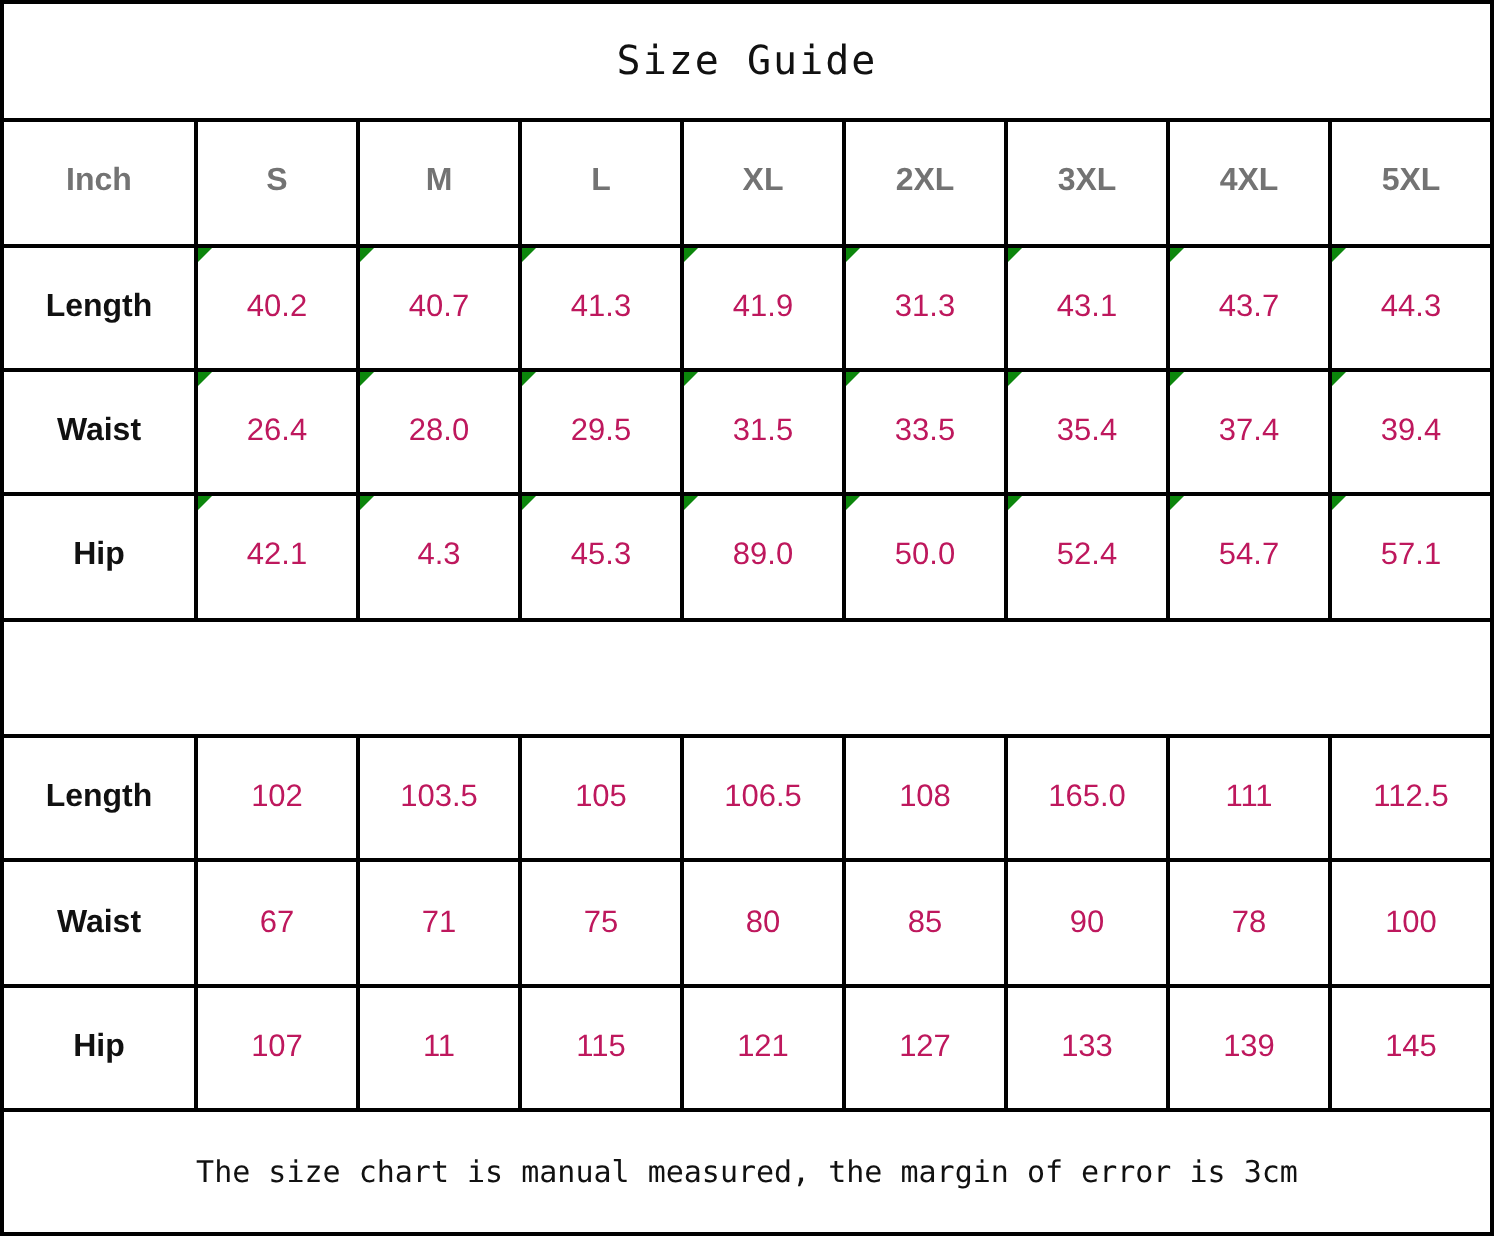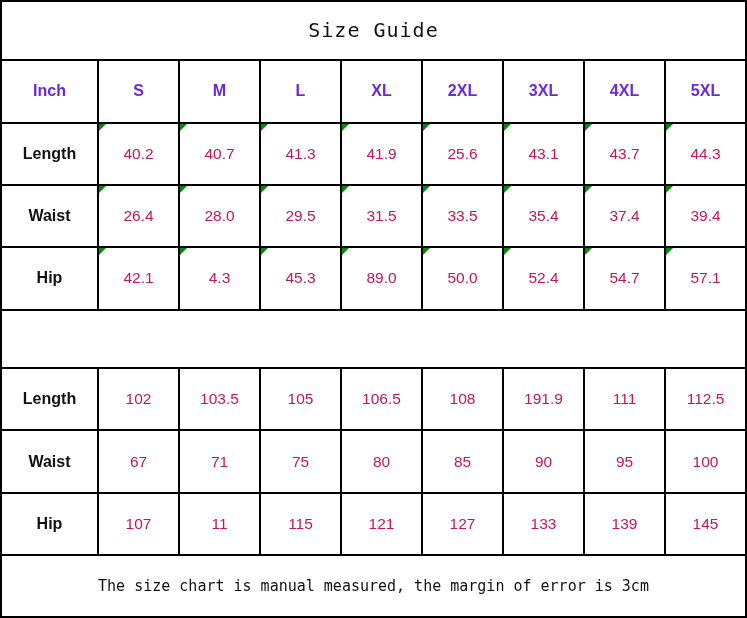--- a/index.html
+++ b/index.html
@@ -37,21 +37,21 @@
     color: #111111;
     letter-spacing: 1px;
   }
   
   tr.size-header-row { height: 57px; }
   tr.data-row { height: 56px; padding-left: 13px; }
   td.header-cell {
     font-family: "Liberation Sans", sans-serif;
     font-weight: 700;
     font-size: 16px;
-    color: #6d28d9;
+    color: #737373;
   }
   td.label-cell {
     font-family: "Liberation Sans", sans-serif;
     font-weight: 700;
     font-size: 16px;
     color: #111111;
   }
   td.value-cell {
     font-family: "Liberation Sans", sans-serif;
     font-weight: 400;
@@ -109,21 +109,21 @@
           <td class="header-cell">3XL</td>
           <td class="header-cell">4XL</td>
           <td class="header-cell">5XL</td>
         </tr>
         <tr class="data-row">
           <td class="label-cell">Length</td>
           <td class="value-cell"><span class="flag"></span><span class="v">40.2</span></td>
           <td class="value-cell"><span class="flag"></span><span class="v">40.7</span></td>
           <td class="value-cell"><span class="flag"></span><span class="v">41.3</span></td>
           <td class="value-cell"><span class="flag"></span><span class="v">41.9</span></td>
-          <td class="value-cell"><span class="flag"></span><span class="v">25.6</span></td>
+          <td class="value-cell"><span class="flag"></span><span class="v">31.3</span></td>
           <td class="value-cell"><span class="flag"></span><span class="v">43.1</span></td>
           <td class="value-cell"><span class="flag"></span><span class="v">43.7</span></td>
           <td class="value-cell"><span class="flag"></span><span class="v">44.3</span></td>
         </tr>
         <tr class="data-row">
           <td class="label-cell">Waist</td>
           <td class="value-cell"><span class="flag"></span><span class="v">26.4</span></td>
           <td class="value-cell"><span class="flag"></span><span class="v">28.0</span></td>
           <td class="value-cell"><span class="flag"></span><span class="v">29.5</span></td>
           <td class="value-cell"><span class="flag"></span><span class="v">31.5</span></td>
@@ -152,33 +152,33 @@
     </tbody>
 
     <tbody>
         <tr class="data-row">
           <td class="label-cell">Length</td>
           <td class="value-cell"><span class="v">102</span></td>
           <td class="value-cell"><span class="v">103.5</span></td>
           <td class="value-cell"><span class="v">105</span></td>
           <td class="value-cell"><span class="v">106.5</span></td>
           <td class="value-cell"><span class="v">108</span></td>
-          <td class="value-cell"><span class="v">191.9</span></td>
+          <td class="value-cell"><span class="v">165.0</span></td>
           <td class="value-cell"><span class="v">111</span></td>
           <td class="value-cell"><span class="v">112.5</span></td>
         </tr>
         <tr class="data-row">
           <td class="label-cell">Waist</td>
           <td class="value-cell"><span class="v">67</span></td>
           <td class="value-cell"><span class="v">71</span></td>
           <td class="value-cell"><span class="v">75</span></td>
           <td class="value-cell"><span class="v">80</span></td>
           <td class="value-cell"><span class="v">85</span></td>
           <td class="value-cell"><span class="v">90</span></td>
-          <td class="value-cell"><span class="v">95</span></td>
+          <td class="value-cell"><span class="v">78</span></td>
           <td class="value-cell"><span class="v">100</span></td>
         </tr>
         <tr class="data-row">
           <td class="label-cell">Hip</td>
           <td class="value-cell"><span class="v">107</span></td>
           <td class="value-cell"><span class="v">11</span></td>
           <td class="value-cell"><span class="v">115</span></td>
           <td class="value-cell"><span class="v">121</span></td>
           <td class="value-cell"><span class="v">127</span></td>
           <td class="value-cell"><span class="v">133</span></td>

